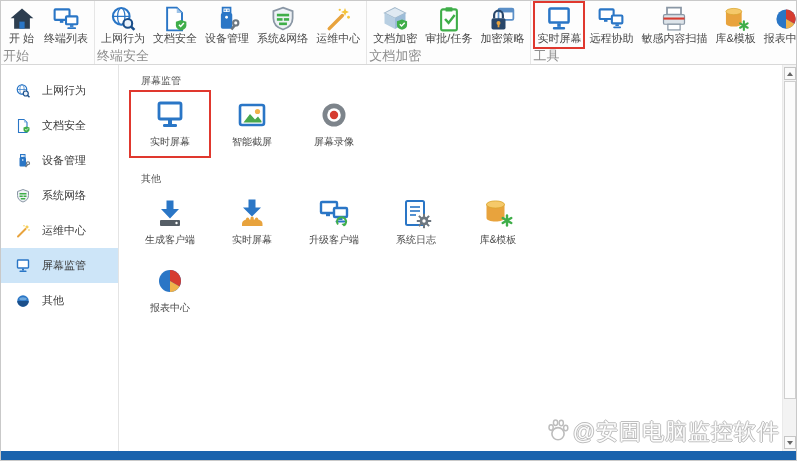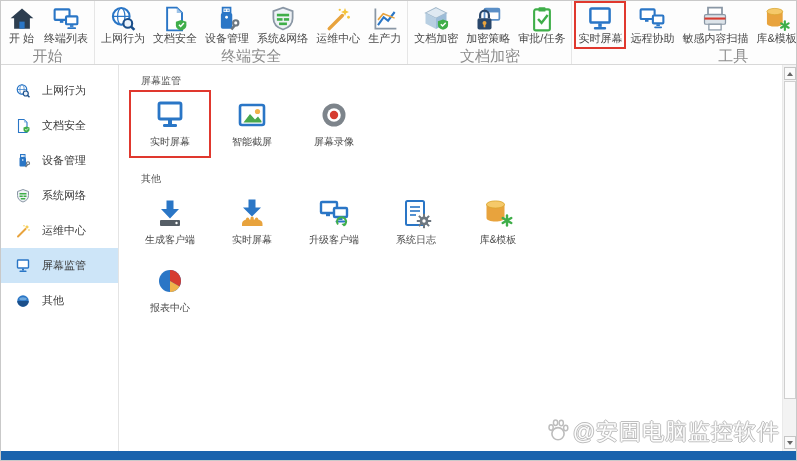--- a/index.html
+++ b/index.html
@@ -9,21 +9,21 @@
   
   .ribbon { display:flex; height:64px; background:#fdfdfd; border-bottom:1px solid #d8d8d8; flex:none; }
   .r-group { display:flex; flex-direction:column; border-right:1px solid #e6e6e6; padding:0 2px; }
   .r-group:last-child { border-right:none; }
   .r-items { display:flex; flex:1; align-items:stretch; }
   .r-item { min-width:37px; display:flex; flex-direction:column; align-items:center; justify-content:flex-start; padding:2px 2px 0; border:2px solid transparent; cursor:pointer; }
   .r-item .ric { height:28px; display:flex; align-items:center; justify-content:center; }
   .r-item .rlabel { font-size:11px; color:#4a4a4a; white-space:nowrap; line-height:11px; }
   .r-item.hl-red { border-color:#e0382e; }
   .r-item.hl-blue { background:#cfe4f6; }
-  .r-gname { text-align:center; font-size:15px; color:#8d8d8d; padding:1px 0 3px; line-height:11px; }
+  .r-gname { text-align:left; font-size:13px; color:#8d8d8d; padding:1px 0 3px; line-height:11px; }
 
   
   .content { flex:1; display:flex; position:relative; min-height:0; background:#fff; }
   .sidebar { width:118px; flex:none; border-right:1px solid #e4e4e4; padding-top:8px; background:#fff; }
   .sb-item { height:35px; display:flex; align-items:center; gap:11px; padding-left:14px; font-size:11px; color:#3a3a3a; cursor:pointer; }
   .sb-item.selected { background:#cde5f8; }
   .sb-item .sic { width:16px; height:16px; display:flex; align-items:center; justify-content:center; }
 
   .main { flex:1; padding:5px 18px 0 10px; position:relative; }
   .section { margin-bottom:14px; }
@@ -137,69 +137,59 @@
             <span class="ric">
               <svg width="28" height="28" viewBox="0 0 32 32" xmlns="http://www.w3.org/2000/svg">
                 <line x1="6" y1="27" x2="21" y2="12" stroke="#e8a33d" stroke-width="4" stroke-linecap="round"></line>
                 <path d="M24 3.5 l1.3 3.2 l3.2 1.3 l-3.2 1.3 l-1.3 3.2 l-1.3-3.2 l-3.2-1.3 l3.2-1.3 z" fill="#f5c63c"></path>
                 <circle cx="28" cy="14" r="1.6" fill="#f5c63c"></circle>
                 <circle cx="18" cy="5.5" r="1.3" fill="#f5c63c"></circle>
               </svg>
             </span>
             <span class="rlabel">运维中心</span>
           </div>
-          <div class="r-item">
-            <span class="ric">
-              <svg width="28" height="28" viewBox="0 0 32 32" xmlns="http://www.w3.org/2000/svg">
-                <polyline points="5,4 5,27 29,27" fill="none" stroke="#8a97a5" stroke-width="2"></polyline>
-                <polyline points="8,23 14.5,14 19.5,18 27,8" fill="none" stroke="#2a76c6" stroke-width="2.4"></polyline>
-                <polyline points="8,17 14,10 27,15" fill="none" stroke="#e8a33d" stroke-width="1.8"></polyline>
-              </svg>
-            </span>
-            <span class="rlabel">生产力</span>
-          </div>
         </div>
         <div class="r-gname">终端安全</div>
       </div>
       <div class="r-group">
         <div class="r-items">
           <div class="r-item">
             <span class="ric">
               <svg width="28" height="28" viewBox="0 0 32 32" xmlns="http://www.w3.org/2000/svg">
                 <path d="M16 3 L28 9 L16 15 L4 9 Z" fill="#dfe9f2" stroke="#9fb6c9" stroke-width="1.2"></path>
                 <path d="M4 9 V21 L16 27.5 V15 Z" fill="#b8cfe2"></path>
                 <path d="M28 9 V21 L16 27.5 V15 Z" fill="#9cbcd8"></path>
                 <path d="M24 16.5 l5.8 2.1 v4.2 c0 2.9-2.1 4.5-5.8 5.4 c-3.7-.9-5.8-2.5-5.8-5.4 v-4.2 z" fill="#3fae49"></path>
                 <path d="M21.5 22 l2 2 l3.6-3.7" stroke="#fff" stroke-width="1.6" fill="none"></path>
               </svg>
             </span>
             <span class="rlabel">文档加密</span>
+          </div>
+          <div class="r-item">
+            <span class="ric">
+              <svg width="28" height="28" viewBox="0 0 32 32" xmlns="http://www.w3.org/2000/svg">
+                <rect x="7" y="5" width="18" height="24" rx="2" fill="#fff" stroke="#3fae49" stroke-width="2.4"></rect>
+                <rect x="12" y="2.5" width="8" height="5" rx="1" fill="#3fae49"></rect>
+                <path d="M11.5 16 l4 4.5 l7-9" stroke="#3fae49" stroke-width="2.8" fill="none"></path>
+              </svg>
+            </span>
+            <span class="rlabel">审批/任务</span>
           </div>
           <div class="r-item">
             <span class="ric">
               <svg width="28" height="28" viewBox="0 0 32 32" xmlns="http://www.w3.org/2000/svg">
                 <rect x="12" y="4" width="17" height="13" rx="1.5" fill="#fff" stroke="#5b8fc7" stroke-width="2"></rect>
                 <rect x="12" y="4" width="17" height="4.5" fill="#5b8fc7"></rect>
                 <path d="M7 15 v-3.5 a5 5 0 0 1 10 0 v3.5" fill="none" stroke="#29476b" stroke-width="2.5"></path>
                 <rect x="4" y="15" width="16" height="13" rx="2" fill="#29476b"></rect>
                 <circle cx="12" cy="20.5" r="2.3" fill="#e8a33d"></circle>
                 <rect x="11" y="21.5" width="2" height="4" fill="#e8a33d"></rect>
               </svg>
             </span>
             <span class="rlabel">加密策略</span>
-          </div>
-          <div class="r-item">
-            <span class="ric">
-              <svg width="28" height="28" viewBox="0 0 32 32" xmlns="http://www.w3.org/2000/svg">
-                <rect x="7" y="5" width="18" height="24" rx="2" fill="#fff" stroke="#3fae49" stroke-width="2.4"></rect>
-                <rect x="12" y="2.5" width="8" height="5" rx="1" fill="#3fae49"></rect>
-                <path d="M11.5 16 l4 4.5 l7-9" stroke="#3fae49" stroke-width="2.8" fill="none"></path>
-              </svg>
-            </span>
-            <span class="rlabel">审批/任务</span>
           </div>
         </div>
         <div class="r-gname">文档加密</div>
       </div>
       <div class="r-group">
         <div class="r-items">
           <div class="r-item hl-red">
             <span class="ric">
               <svg width="28" height="28" viewBox="0 0 32 32" xmlns="http://www.w3.org/2000/svg">
                 <rect x="5" y="4" width="22" height="16" rx="1.5" fill="#fff" stroke="#2a76c6" stroke-width="2.8"></rect>

